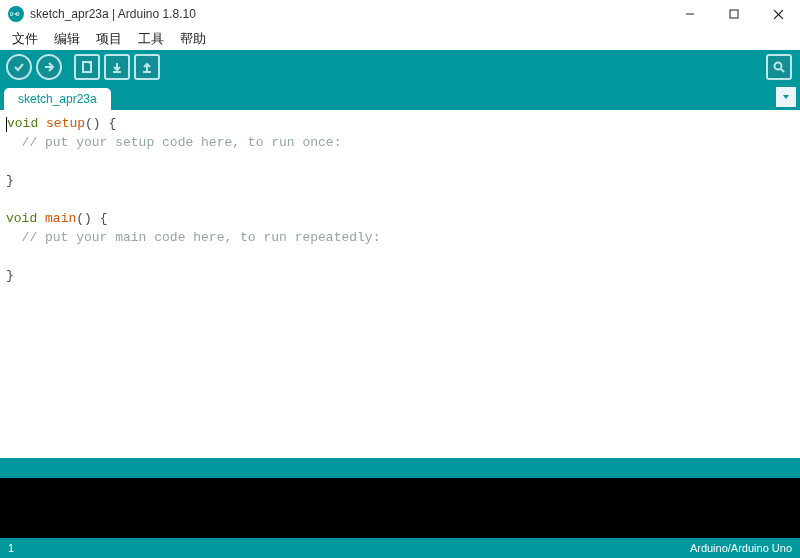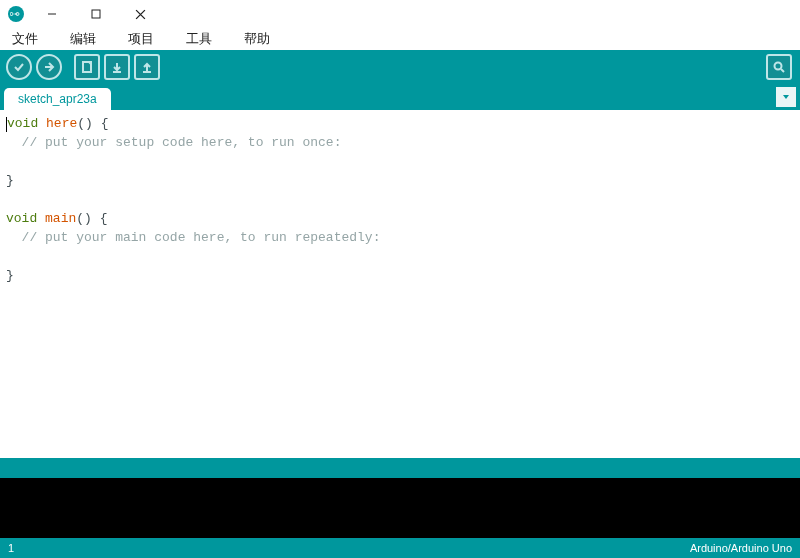--- a/index.html
+++ b/index.html
@@ -36,21 +36,20 @@
   color: #222;
 }
 .menubar {
   height: 22px;
   background: #fff;
   display: flex;
   align-items: center;
   padding: 0 4px;
   font-size: 13px;
   color: #222;
-  gap: 16px;
 }
 .menubar .menu-item { padding: 2px 8px; cursor: default; }
 .toolbar {
   height: 34px;
   background: #00979d;
   display: flex;
   align-items: center;
   padding: 0 6px;
   gap: 2px;
 }
@@ -142,20 +141,21 @@
 </style>
 </head>
 <body>
 
 <div class="titlebar">
   <div class="logo">
     <svg viewBox="0 0 24 12">
         <path d="M6 6a3 3 0 1 1 0-0.01M18 6a3 3 0 1 1 0-0.01M9 6h6" stroke="#fff" stroke-width="2" fill="none"></path>
       </svg>
   </div>
+  <div class="title">sketch_apr23a | Arduino 1.8.10</div>
   <div class="winbtns">
     <div class="winbtn">
       <svg width="10" height="10" viewBox="0 0 10 10">
           <path d="M1 5h8" stroke="#222" stroke-width="1"></path>
         </svg>
     </div>
     <div class="winbtn">
       <svg width="10" height="10" viewBox="0 0 10 10">
           <rect x="1" y="1" width="8" height="8" stroke="#222" stroke-width="1" fill="none"></rect>
         </svg>
@@ -216,21 +216,21 @@
 <div class="tabbar">
   <div class="tab">sketch_apr23a</div>
   <div class="tspacer"></div>
   <div class="tab-menu">
     <svg width="10" height="10" viewBox="0 0 10 10">
         <path d="M2 3l3 4 3-4z" fill="#00979d"></path>
       </svg>
   </div>
 </div>
 
-<div class="editor"><span class="cursor"></span><span class="kw">void</span> <span class="fn">here</span><span>() {</span>
+<div class="editor"><span class="cursor"></span><span class="kw">void</span> <span class="fn">setup</span><span>() {</span>
 <span class="cm">  // put your setup code here, to run once:</span>
 <span></span>
 <span>}</span>
 <span></span>
 <span class="kw">void</span> <span class="fn">main</span><span>() {</span>
 <span class="cm">  // put your main code here, to run repeatedly:</span>
 <span></span>
 <span>}</span>
 </div>
 

